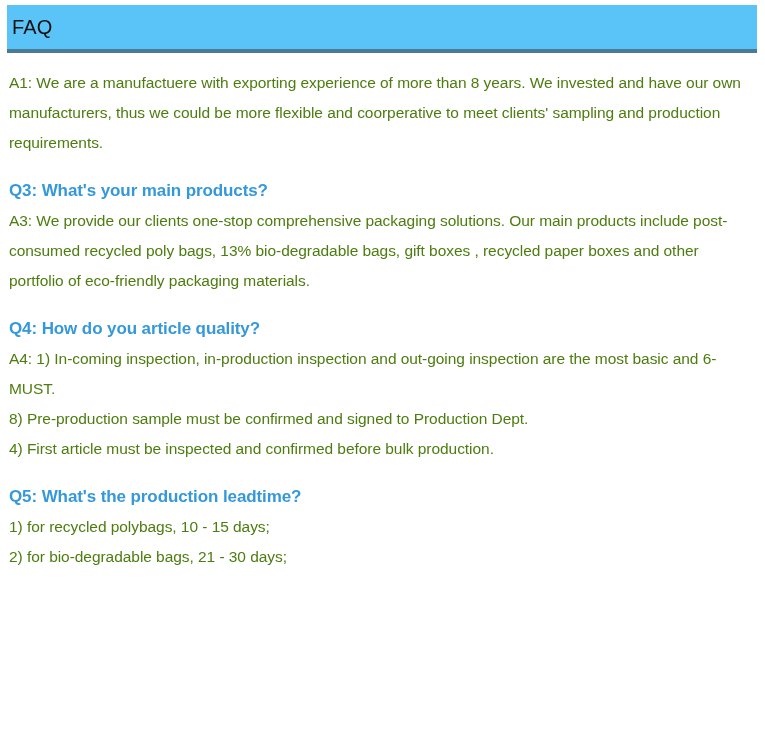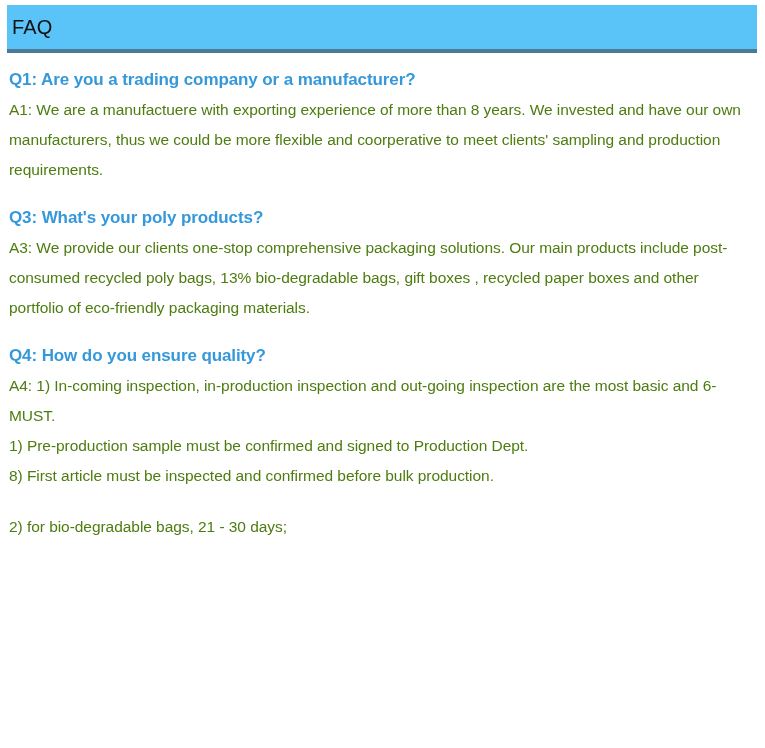--- a/index.html
+++ b/index.html
@@ -85,46 +85,47 @@
 
 <div class="page">
 
   <div class="faq-banner">
     <span class="faq-banner-title">FAQ</span>
   </div>
 
   <div class="faq-body">
 
     <div class="faq-item">
-      <p class="faq-question">Q1: Are you a trading company or a manufacturer?</p>
       <p class="faq-answer">
         <span class="faq-answer-line">A1: We are a manufactuere with exporting experience of more than 8 years. We invested and have our own manufacturers, thus we could be more flexible and coorperative to meet clients' sampling and production requirements.</span>
       </p>
     </div>
 
     <div class="faq-item">
     </div>
 
     <div class="faq-item">
-      <p class="faq-question">Q3: What's your poly products?</p>
+      <p class="faq-question">Q3: What's your main products?</p>
       <p class="faq-answer">
         <span class="faq-answer-line">A3: We provide our clients one-stop comprehensive packaging solutions. Our main products include post-consumed recycled poly bags, 13% bio-degradable bags, gift boxes , recycled paper boxes and other portfolio of eco-friendly packaging materials.</span>
       </p>
     </div>
 
     <div class="faq-item">
-      <p class="faq-question">Q4: How do you ensure quality?</p>
+      <p class="faq-question">Q4: How do you article quality?</p>
       <p class="faq-answer">
         <span class="faq-answer-line">A4: 1) In-coming inspection, in-production inspection and out-going inspection are the most basic and 6-MUST.</span>
-        <span class="faq-answer-line">1) Pre-production sample must be confirmed and signed to Production Dept.</span>
-        <span class="faq-answer-line">8) First article must be inspected and confirmed before bulk production.</span>
+        <span class="faq-answer-line">8) Pre-production sample must be confirmed and signed to Production Dept.</span>
+        <span class="faq-answer-line">4) First article must be inspected and confirmed before bulk production.</span>
       </p>
     </div>
 
     <div class="faq-item">
+      <p class="faq-question">Q5: What's the production leadtime?</p>
       <p class="faq-answer">
+        <span class="faq-answer-line">1) for recycled polybags, 10 - 15 days;</span>
         <span class="faq-answer-line">2) for bio-degradable bags, 21 - 30 days;</span>
 
       </p>
     </div>
 
   </div>
 </div>
 
 </body></html>

